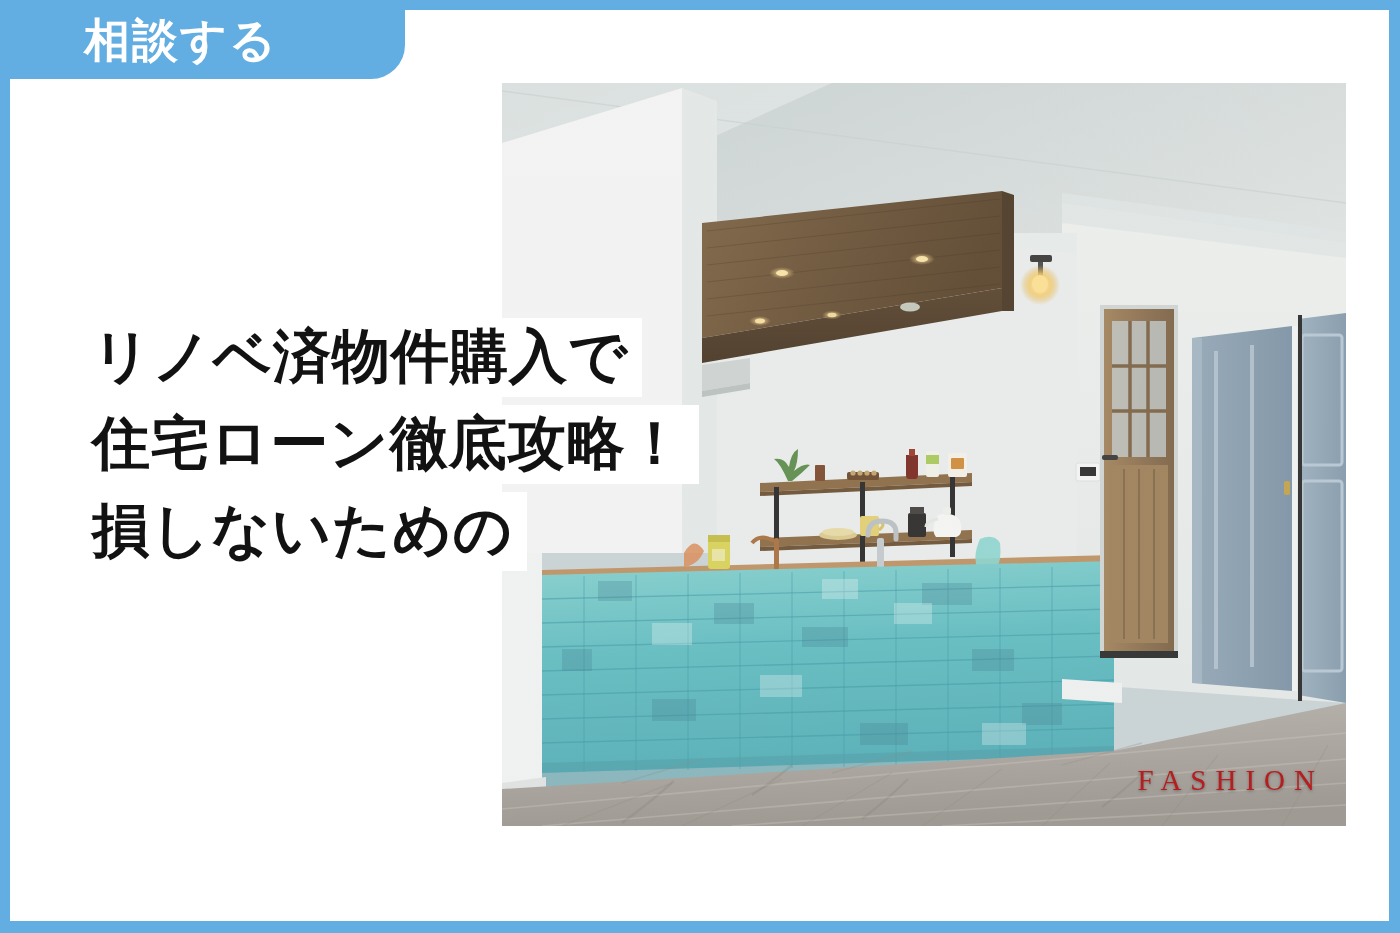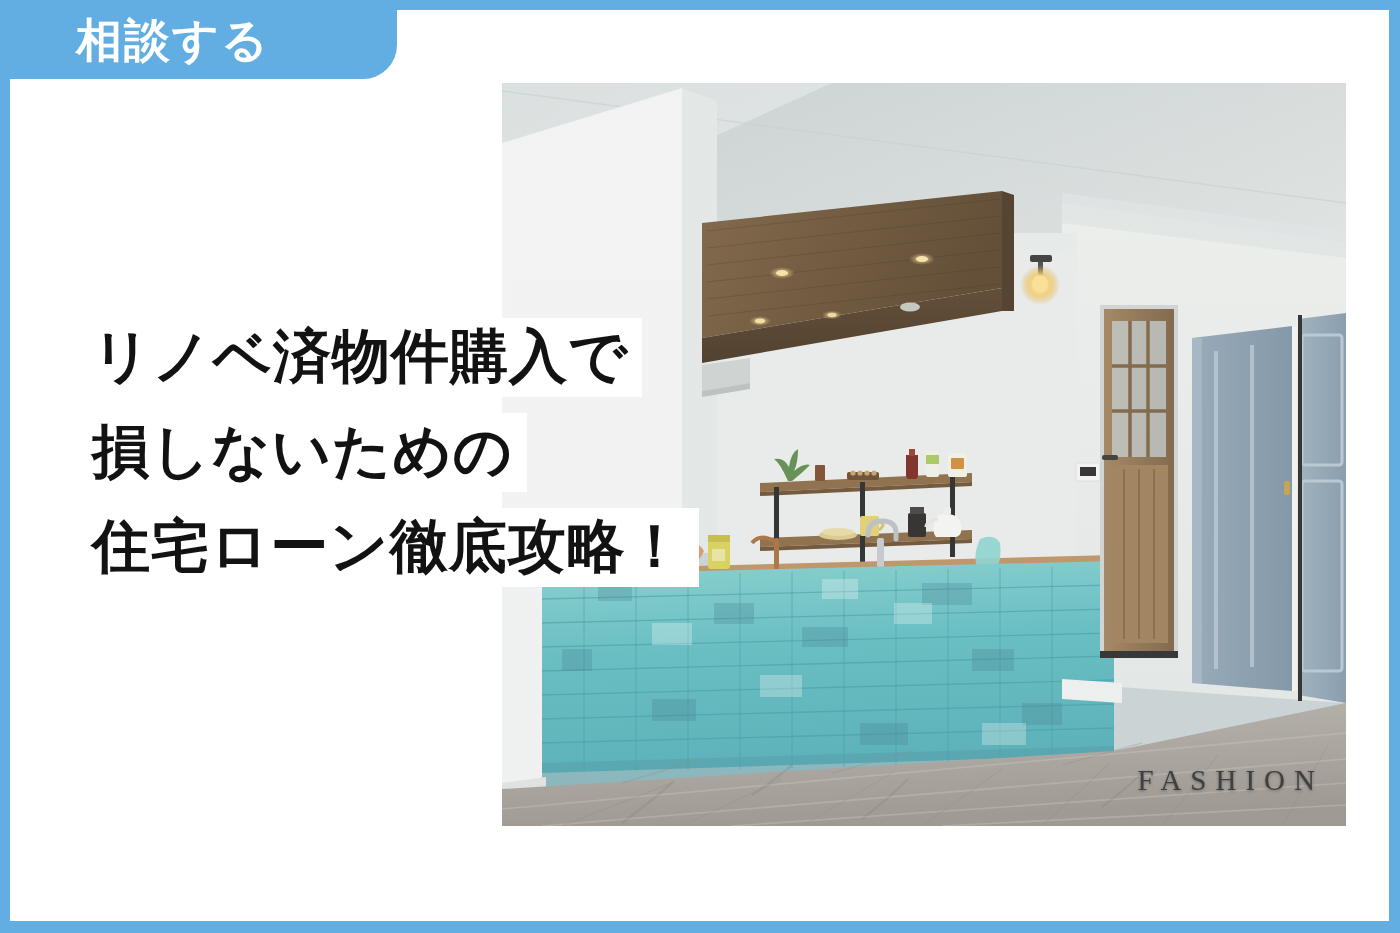--- a/index.html
+++ b/index.html
@@ -19,21 +19,21 @@
   }
   .frame-edge { position: absolute; background: #62ade1; }
   .frame-top    { left: 0;   top: 0;     width: 1400px; height: 10px; }
   .frame-bottom { left: 0;   bottom: 0;  width: 1400px; height: 12px; }
   .frame-left   { left: 0;   top: 0;     width: 10px;   height: 933px; }
   .frame-right  { right: 0;  top: 0;     width: 11px;   height: 933px; }
 
   
   .tab {
     position: absolute;
-    left: 0; top: 0;
+    left: 8px; top: 0;
     width: 397px; height: 79px;
     background: #62ade1;
     border-bottom-right-radius: 34px;
     display: flex;
     align-items: center;
     justify-content: flex-start;
     z-index: 9;
   }
   .tab-label {
     color: #ffffff;
@@ -54,21 +54,21 @@
     background: #c9d2d4;
     z-index: 2;
   }
   .photo svg { display: block; width: 100%; height: 100%; }
 
   .watermark {
     position: absolute;
     right: 22px; bottom: 28px;
     z-index: 4;
     text-align: center;
-    color: #404040;
+    color: #b91c1c;
     font-family: "Liberation Serif", "DejaVu Serif", serif;
     text-shadow: 0 1px 3px rgba(40,50,55,.45);
   }
   .wm-line1 { font-size: 29px; letter-spacing: 9px; line-height: 1.25; }
   .wm-line2 { font-size: 29px; letter-spacing: 9px; line-height: 1.25; padding-left: 6px; }
 
   
   .eyebrow-wrap {
     position: absolute;
     left: 86px; top: 196px;
@@ -89,21 +89,21 @@
     background: #808080;
   }
 
   .headline {
     position: absolute;
     left: 72px; top: 318px;
     z-index: 8;
     display: flex;
     flex-direction: column;
     align-items: flex-start;
-    gap: 16px;
+    gap: 8px;
   }
   .hl-line {
     background: #ffffff;
     color: #121212;
     font-family: "DejaVu Sans", "Liberation Sans", sans-serif;
     font-weight: 700;
     font-size: 58px;
     line-height: 1.02;
     letter-spacing: 1px;
     padding: 9px 14px 11px 20px;
@@ -397,17 +397,17 @@
     </svg>
 
     <div class="watermark">
       <div class="wm-line1">FASHION</div>
     </div>
   </div>
 
 
   <div class="headline">
     <div class="hl-line">リノベ済物件購入で</div>
+    <div class="hl-line">住宅ローン徹底攻略！</div>
     <div class="hl-line">損しないための</div>
-    <div class="hl-line">住宅ローン徹底攻略！</div>
   </div>
 
 </div>
 
 </body></html>

